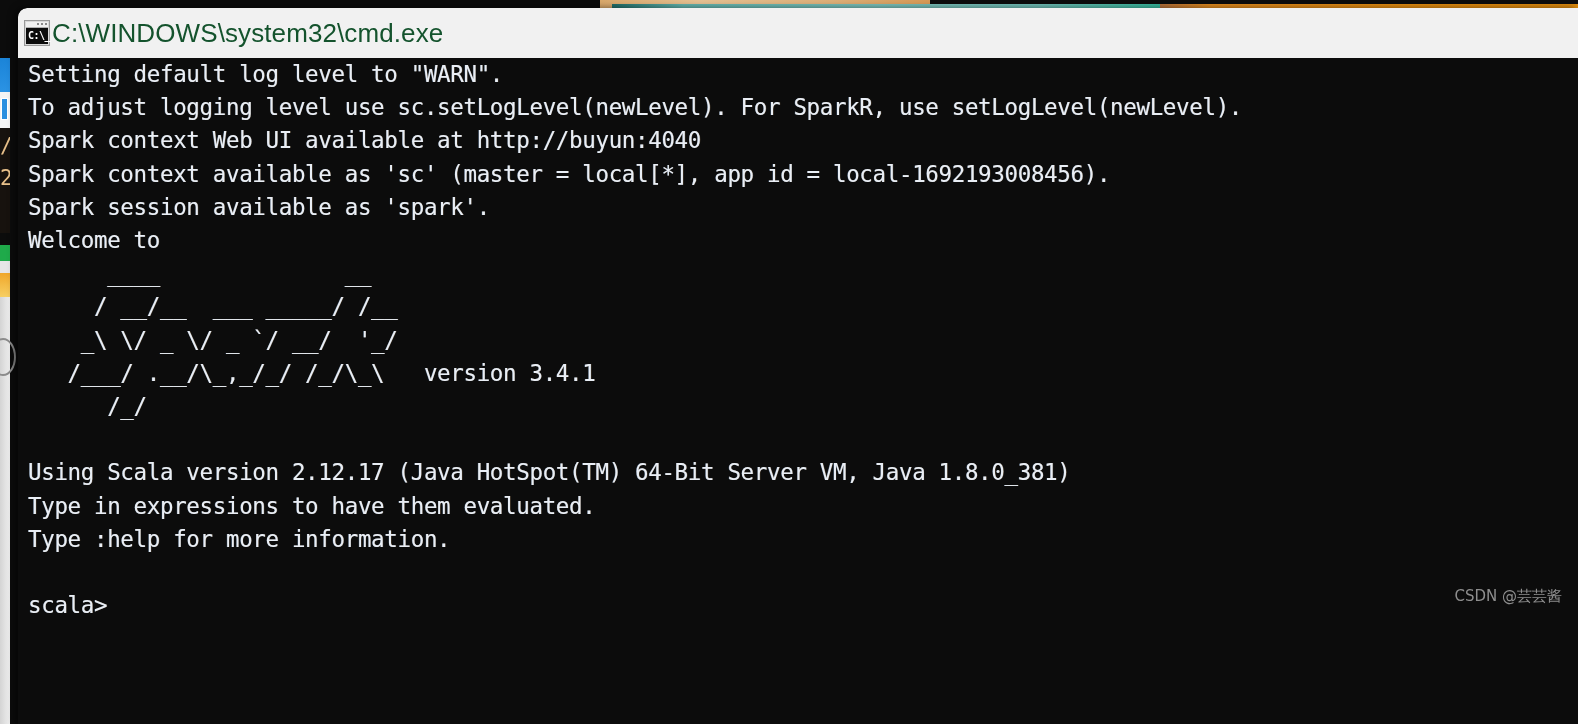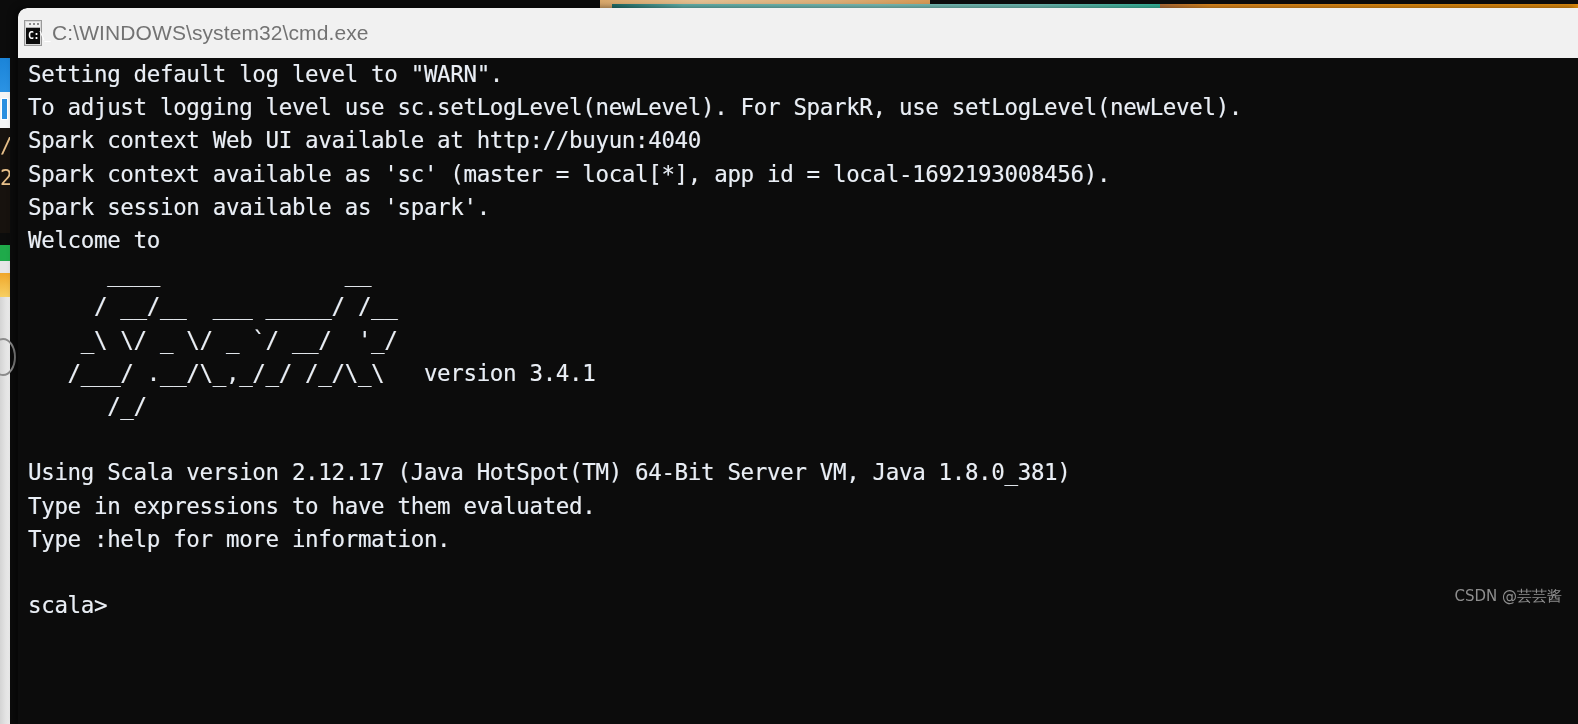--- a/index.html
+++ b/index.html
@@ -98,23 +98,23 @@
     position: relative;
     height: 50px;
     background: #f1f1f1;
     border-top-left-radius: 9px;
     display: flex;
     align-items: center;
     padding-left: 6px;
     box-sizing: border-box;
   }
   .cmd-icon {
-    width: 18px;
+    width: 26px;
     height: 26px;
-    margin-right: 10px;
+    margin-right: 2px;
     flex: 0 0 auto;
     position: relative;
     background: #d8d8d8;
     border: 1px solid #9a9a9a;
     box-sizing: border-box;
   }
   .cmd-icon .bar {
     position: absolute;
     left: 1px; right: 1px; top: 1px;
     height: 5px;
@@ -138,22 +138,22 @@
     font-family: "DejaVu Sans Mono", monospace;
     font-size: 10px;
     font-weight: bold;
     line-height: 16px;
     text-align: left;
     padding-left: 2px;
     box-sizing: border-box;
     letter-spacing: -0.5px;
   }
   .title-text {
-    color: #737373;
-    font-size: 21px;
+    color: #14532d;
+    font-size: 26px;
     font-family: "Liberation Sans", sans-serif;
     white-space: nowrap;
     letter-spacing: 0.1px;
   }
 
   .console {
     position: relative;
     height: 556px;
     background: #0c0c0c;
     overflow: hidden;

